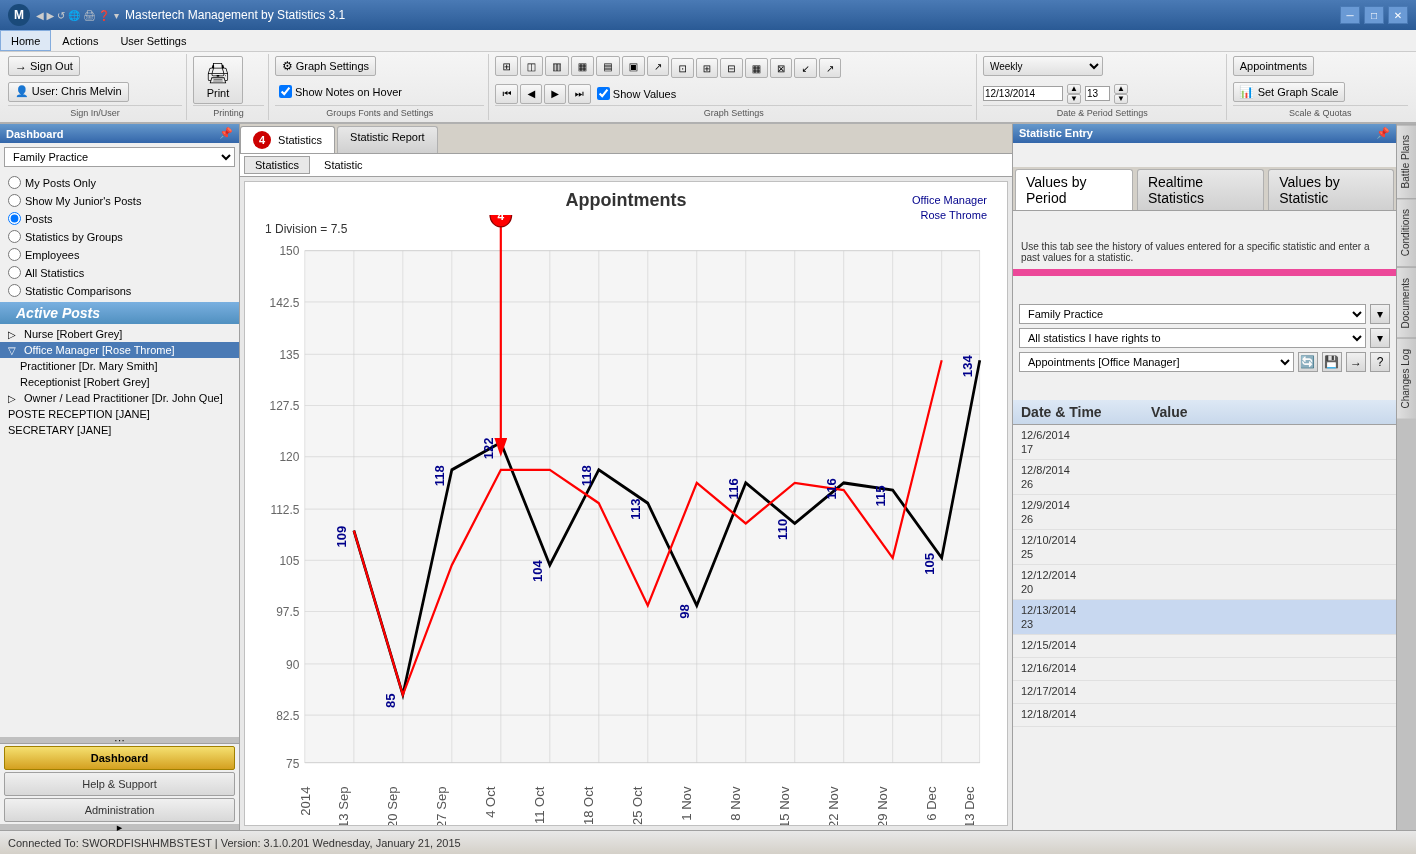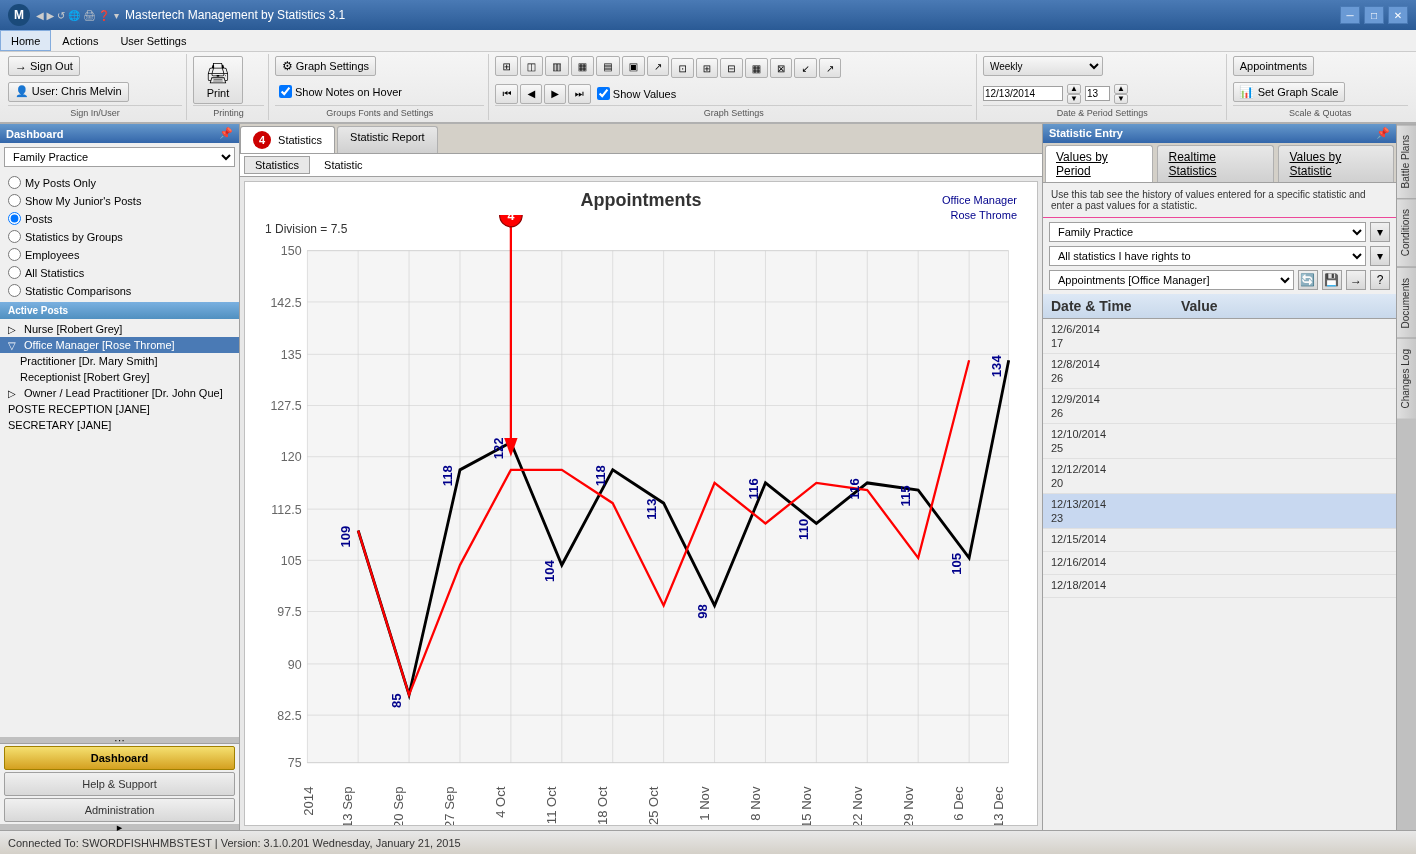--- a/index.html
+++ b/index.html
@@ -128,23 +128,24 @@
       border: 1px solid #a0a0a0;
       background: white;
       font-size: 11px;
     }
     .sidebar-radio-list { padding: 4px 8px; display: flex; flex-direction: column; gap: 3px; }
     .sidebar-radio-item { display: flex; align-items: center; gap: 4px; cursor: pointer; padding: 1px 0; }
     .sidebar-radio-item input { margin: 0; }
     .sidebar-section-header {
       background: linear-gradient(to bottom, #7ab0e0, #5090c0);
       color: white;
-      padding: 3px 8px;
-      font-size: 10px;
+      padding: 3px 16px;
+      font-size: 14px;
       font-weight: bold;
+      font-style: italic;
     }
     .sidebar-tree { padding: 2px 0; flex: 1; overflow-y: auto; }
     .tree-item { padding: 2px 8px; cursor: pointer; display: flex; align-items: center; gap: 4px; }
     .tree-item.selected { background: #4a7ab5; color: white; }
     .tree-item.indent1 { padding-left: 20px; }
     .tree-expand { font-size: 10px; width: 12px; }
 
     .sidebar-bottom {
       margin-top: auto;
       border-top: 1px solid #a0a0a0;
@@ -259,25 +260,26 @@
     .chart-division {
       position: absolute;
       top: 40px;
       left: 20px;
       color: #333;
       font-size: 12px;
     }
 
     
     .right-panel {
-      width: 354px;
+      width: 384px;
       background: #f0f0f0;
       border-left: 1px solid #a0a0a0;
       display: flex;
       flex-direction: column;
+      gap: 24px;
     }
     .right-panel-header {
       background: linear-gradient(to bottom, #6699cc, #3366aa);
       color: white;
       padding: 3px 6px;
       font-weight: bold;
       font-size: 11px;
       display: flex;
       justify-content: space-between;
     }
@@ -287,29 +289,28 @@
       border-bottom: 1px solid #a0a0a0;
     }
     .right-panel-tab {
       padding: 4px 10px;
       cursor: pointer;
       border: 1px solid #b0b0b0;
       border-bottom: none;
       background: linear-gradient(to bottom, #e8e8e8, #d0d0d0);
       margin: 2px 2px 0;
       border-radius: 3px 3px 0 0;
-      font-size: 12px;
-      text-decoration: underline;
+      font-size: 14px;
     }
     .right-panel-tab.active { background: white; }
     .right-panel-desc {
       padding: 6px 8px;
       font-size: 10px;
       color: #333;
-      border-bottom: 1px solid #ec4899;
+      border-bottom: 7px solid #ec4899;
     }
     .right-panel-selects { padding: 4px 6px; display: flex; flex-direction: column; gap: 4px; }
     .right-panel-select-row { display: flex; gap: 4px; align-items: center; }
     .right-panel-select {
       flex: 1;
       border: 1px solid #a0a0a0;
       padding: 2px 4px;
       background: white;
       font-size: 11px;
     }
@@ -796,20 +797,24 @@
         </div>
         <div class="data-row">
           <div class="data-cell date">12/15/2014</div>
           <div class="data-cell value"></div>
         </div>
         <div class="data-row">
           <div class="data-cell date">12/16/2014</div>
           <div class="data-cell value"></div>
         </div>
         <div class="data-row">
+          <div class="data-cell date">12/17/2014</div>
+          <div class="data-cell value"></div>
+        </div>
+        <div class="data-row">
           <div class="data-cell date">12/18/2014</div>
           <div class="data-cell value"></div>
         </div>
       </div>
     </div>
   </div>
 
   <div class="vertical-tabs">
     <div class="vertical-tab">Battle Plans</div>
     <div class="vertical-tab">Conditions</div>

